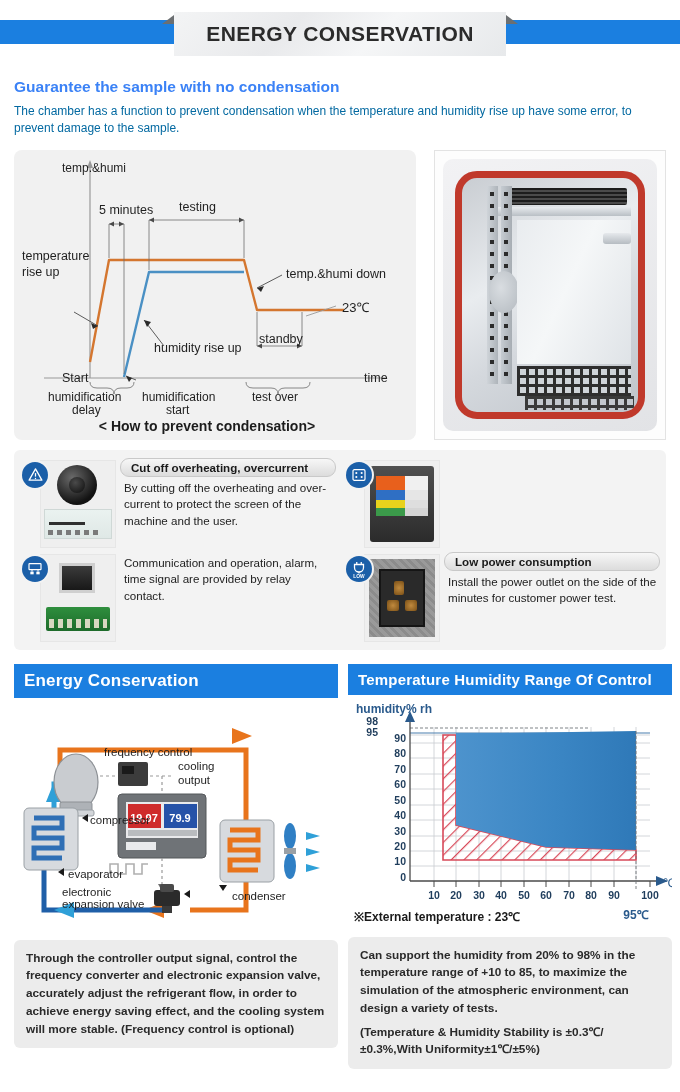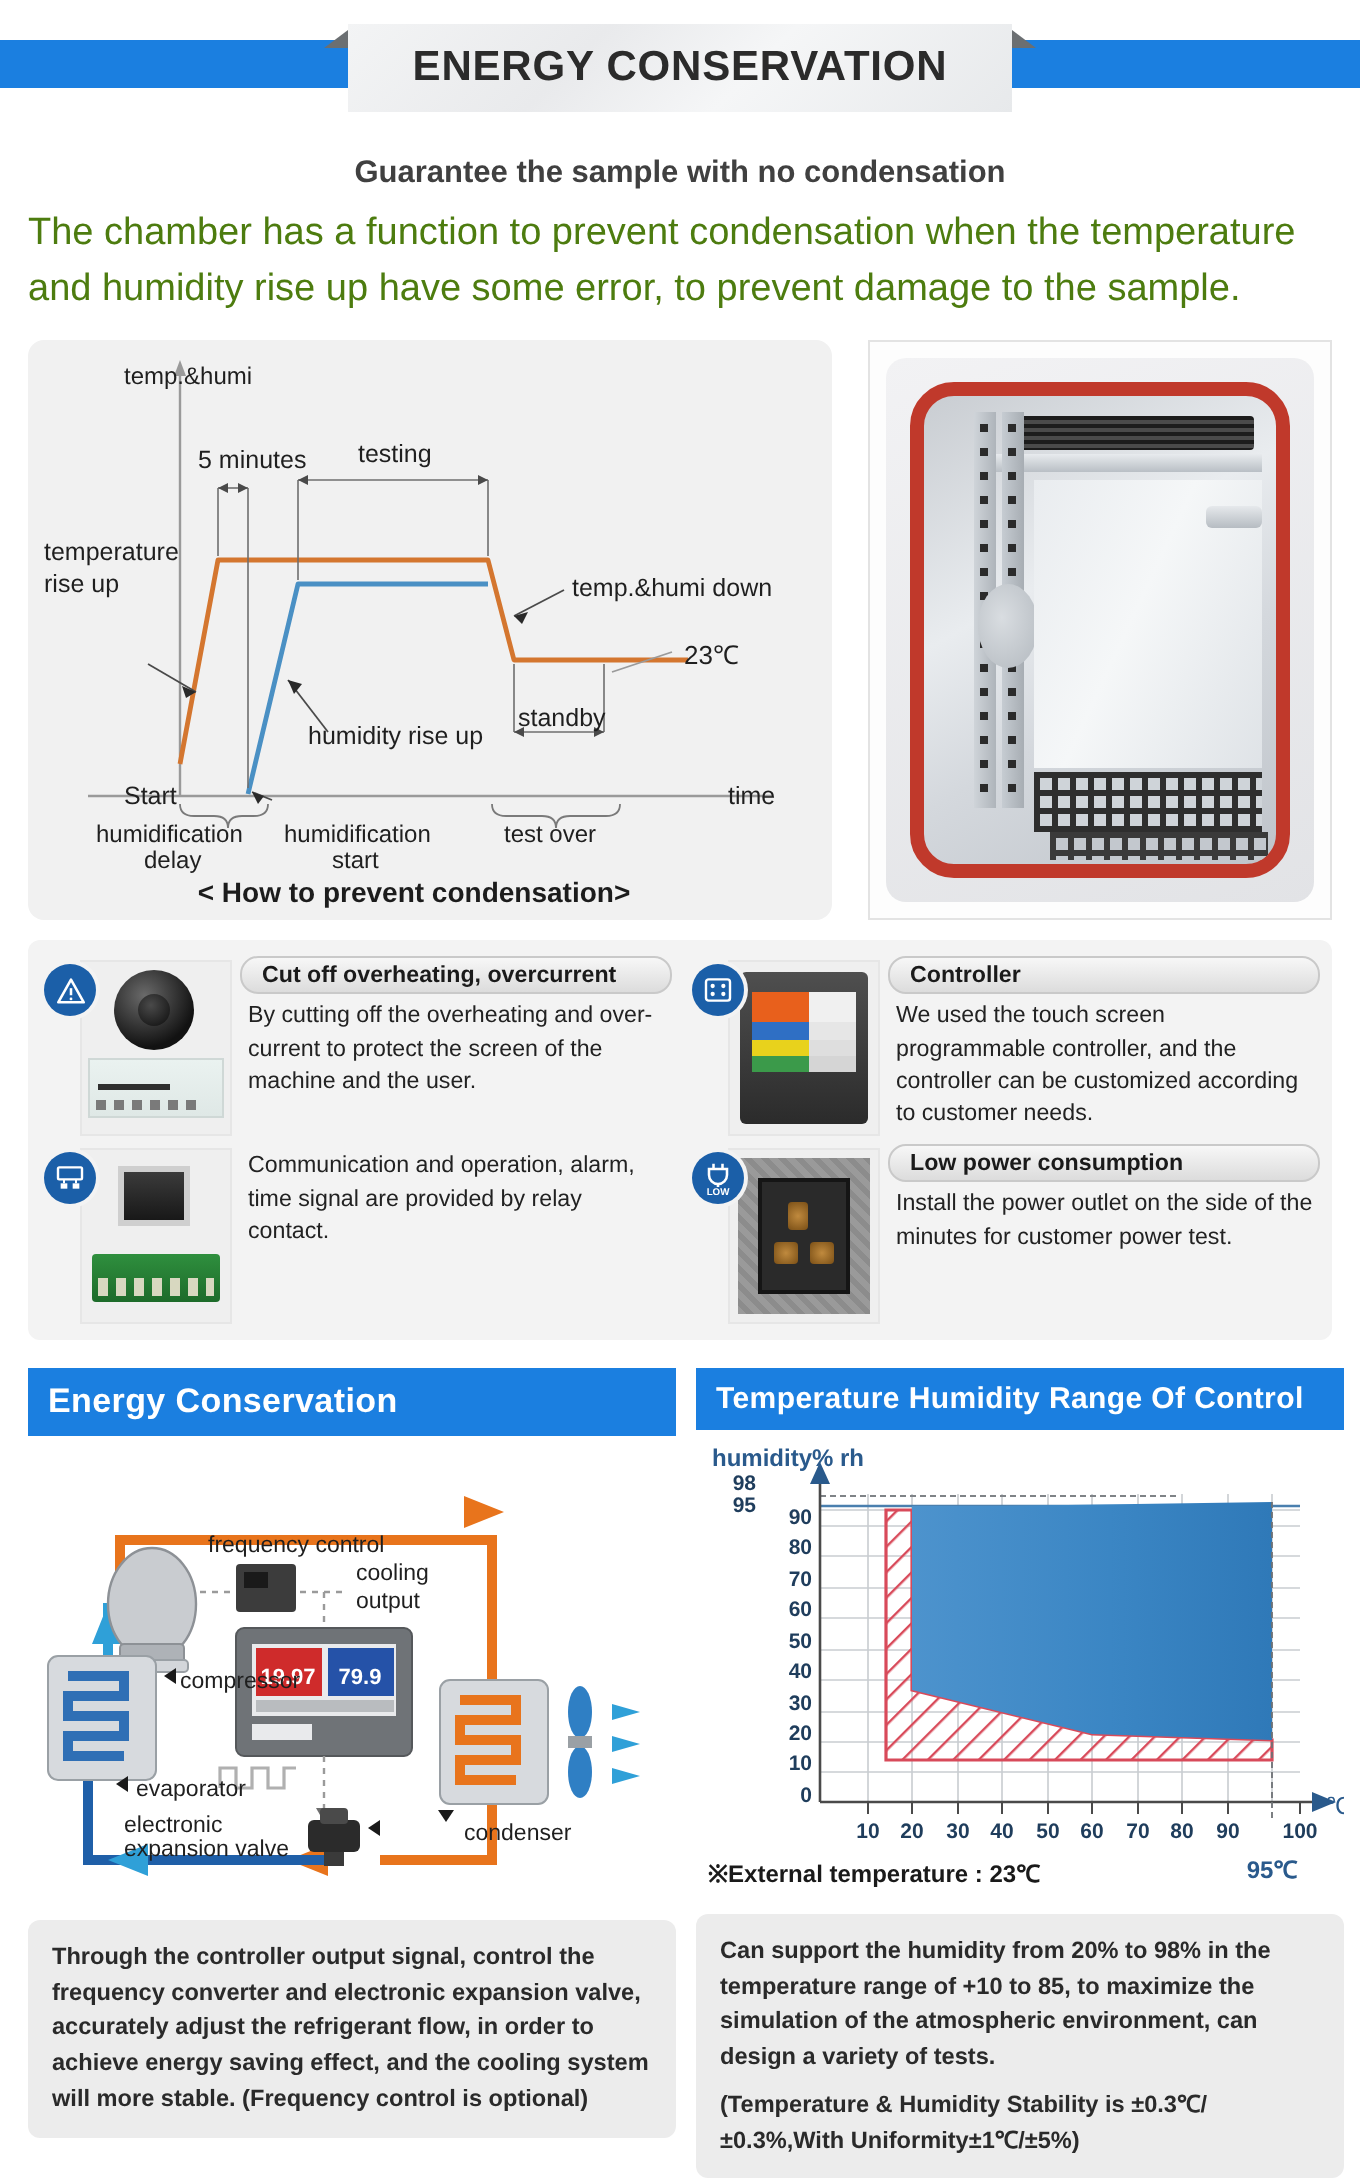--- a/index.html
+++ b/index.html
@@ -27,22 +27,22 @@
     position: absolute; left: 174px; right: 174px; top: 12px; height: 44px;
     background: linear-gradient(135deg,#f3f4f5 0%,#e9eaec 35%,#f5f6f7 60%,#e7e9eb 100%);
     display: flex; align-items: center; justify-content: center;
   }
   .banner-title {
     font-size: 21px; font-weight: bold; letter-spacing: .4px; color: #2b2b2b;
   }
 
   
   .intro { padding: 16px 14px 0 14px; }
-  .intro h2 { font-size: 15.5px; font-weight: bold; color: #404040; margin-bottom: 7px; text-align: center; }
-  .intro p { font-size: 19px; line-height: 1.45; color: #4d7c0f; }
+  .intro h2 { font-size: 15.5px; font-weight: bold; color: #3b82f6; margin-bottom: 7px; }
+  .intro p { font-size: 12px; line-height: 1.45; color: #0369a1; }
 
   
   .diagram-row { display: flex; gap: 18px; padding: 12px 14px 0 14px; }
   .chart-card {
     width: 402px; height: 290px; background: #f1f1f1; border-radius: 8px;
     position: relative;
   }
   .photo-card {
     flex: 1; height: 290px; background: #fdfdfd;
     border: 1px solid #e3e3e3; position: relative; overflow: hidden;
@@ -354,24 +354,20 @@
     <div class="fthumb">
       <div class="th-ctrl">
         <div class="th-ctrl-screen">
           <div class="th-ctrl-r1"></div>
             <div class="th-ctrl-r2"></div>
           <div class="th-ctrl-r3"></div>
             <div class="th-ctrl-r4"></div>
         </div>
       </div>
     </div>
-    <div class="fbody">
-      <span class="fpill">Controller</span>
-      <div class="fdesc">We used the touch screen programmable controller, and the controller can be customized according to customer needs.</div>
-    </div>
   </div>
 
   <div class="fcard">
     <div class="fbadge">
       <svg width="16" height="16" viewBox="0 0 24 24">
           <rect x="3" y="4" width="18" height="9" rx="1" fill="none" stroke="#fff" stroke-width="1.8"></rect>
           <rect x="5" y="16" width="5" height="4" fill="#fff"></rect>
           <rect x="14" y="16" width="5" height="4" fill="#fff"></rect>
           <line x1="7.5" y1="13" x2="7.5" y2="16" stroke="#fff" stroke-width="1.5"></line>
           <line x1="16.5" y1="13" x2="16.5" y2="16" stroke="#fff" stroke-width="1.5"></line>

